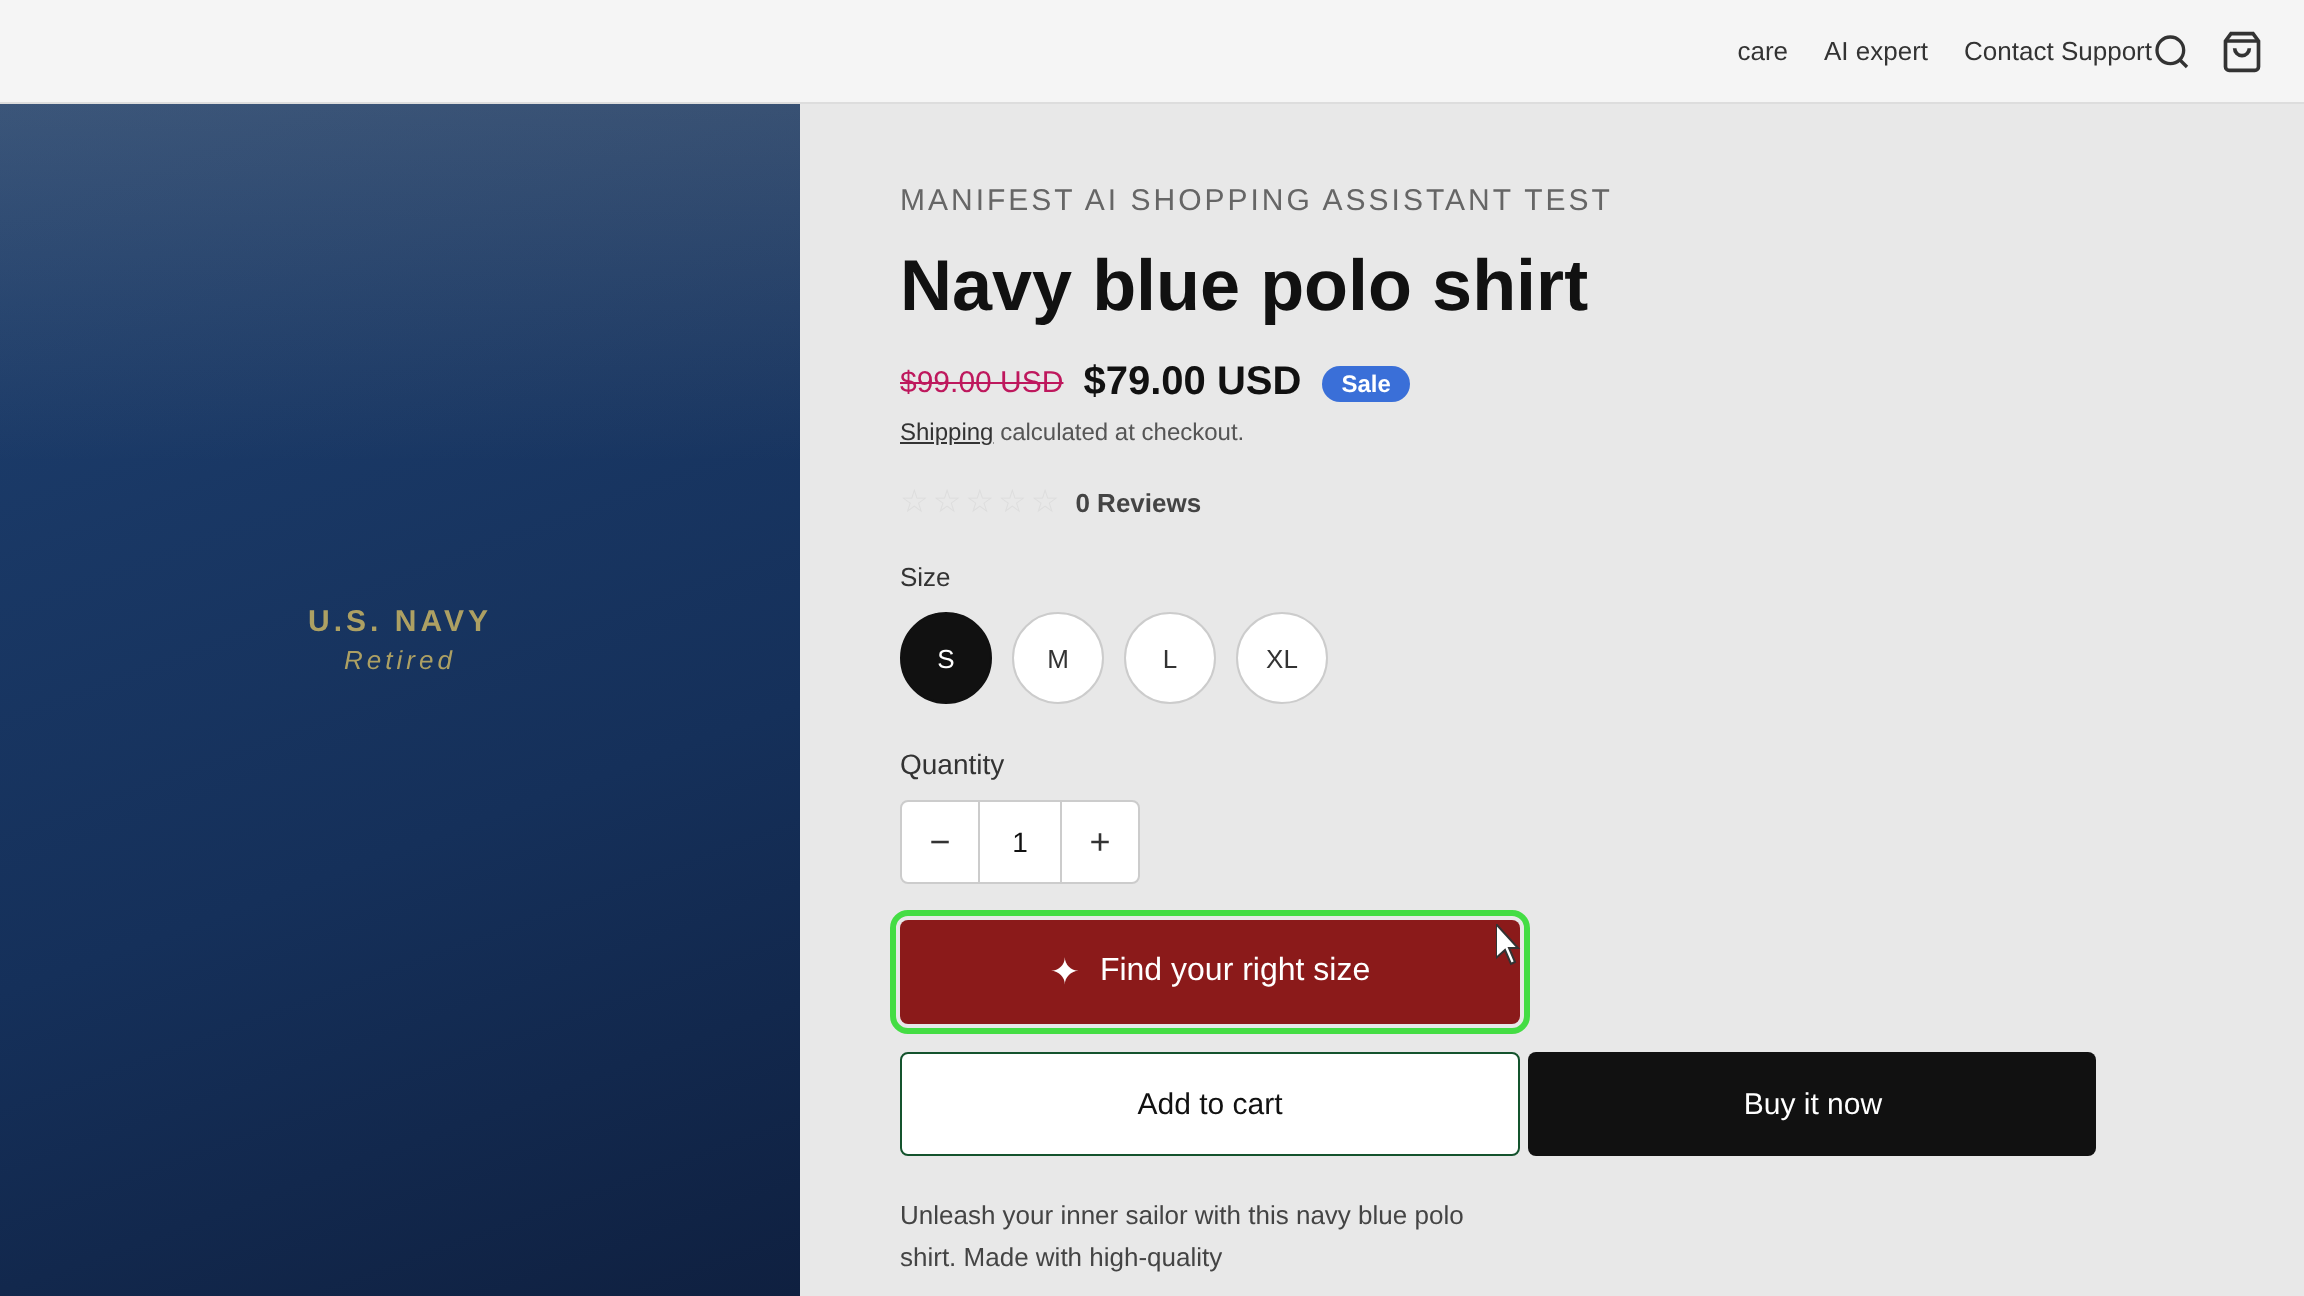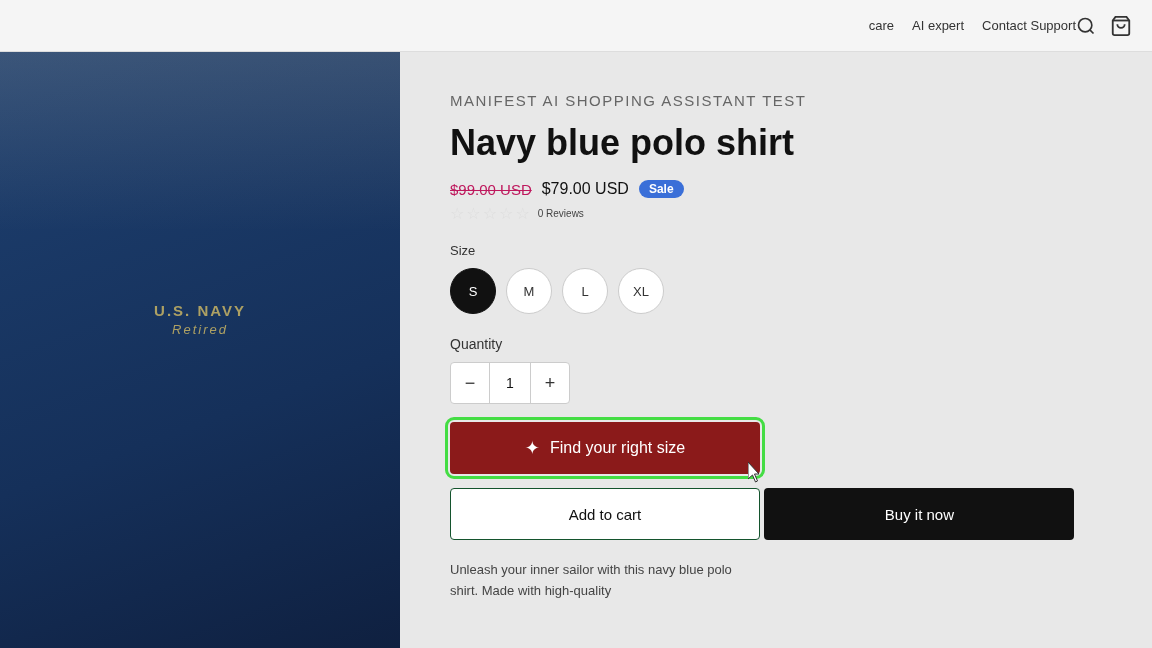--- a/index.html
+++ b/index.html
@@ -129,23 +129,23 @@
       align-items: center;
       gap: 10px;
       margin-bottom: 6px;
     }
     .original-price {
       font-size: 15px;
       color: #be185d;
       text-decoration: line-through;
     }
     .sale-price {
-      font-size: 16px;
+      font-size: 20px;
       color: #111;
-      font-weight: 400;
+      font-weight: 700;
     }
     .sale-badge {
       background: #3a6fd8;
       color: white;
       font-size: 12px;
       font-weight: 600;
       padding: 2px 10px;
       border-radius: 20px;
       text-align: right;
     }
@@ -169,23 +169,23 @@
     }
     .stars {
       display: flex;
       gap: 2px;
     }
     .star {
       color: #ddd;
       font-size: 16px;
     }
     .reviews-text {
-      font-size: 10px;
+      font-size: 13px;
       color: #444;
-      font-weight: 400;
+      font-weight: 700;
     }
 
     .section-label {
       font-size: 13px;
       color: #333;
       margin-bottom: 10px;
       font-weight: 500;
     }
 
     
@@ -287,21 +287,21 @@
       border: 1px solid #14532d;
       border-radius: 4px;
       font-size: 15px;
       font-weight: 500;
       cursor: pointer;
       margin-bottom: 10px;
     }
 
     
     .buy-now-btn {
-      width: 310px;
+      width: 284px;
       height: 52px;
       background: #111;
       color: white;
       border: none;
       border-radius: 4px;
       font-size: 15px;
       font-weight: 500;
       cursor: pointer;
       margin-bottom: 20px;
     }
@@ -365,20 +365,24 @@
 
     <div class="brand-label">MANIFEST AI SHOPPING ASSISTANT TEST</div>
     <h1 class="product-title">Navy blue polo shirt</h1>
 
     <div class="pricing-row">
       <span class="original-price">$99.00 USD</span>
       <span class="sale-price">$79.00 USD</span>
       <span class="sale-badge">Sale</span>
     </div>
 
+    <div class="shipping-note">
+      <span class="shipping-link">Shipping</span>
+      <span> calculated at checkout.</span>
+    </div>
 
     <div class="reviews-row">
       <div class="stars">
         <span class="star">☆</span>
         <span class="star">☆</span>
         <span class="star">☆</span>
         <span class="star">☆</span>
         <span class="star">☆</span>
       </div>
       <span class="reviews-text">0 Reviews</span>

